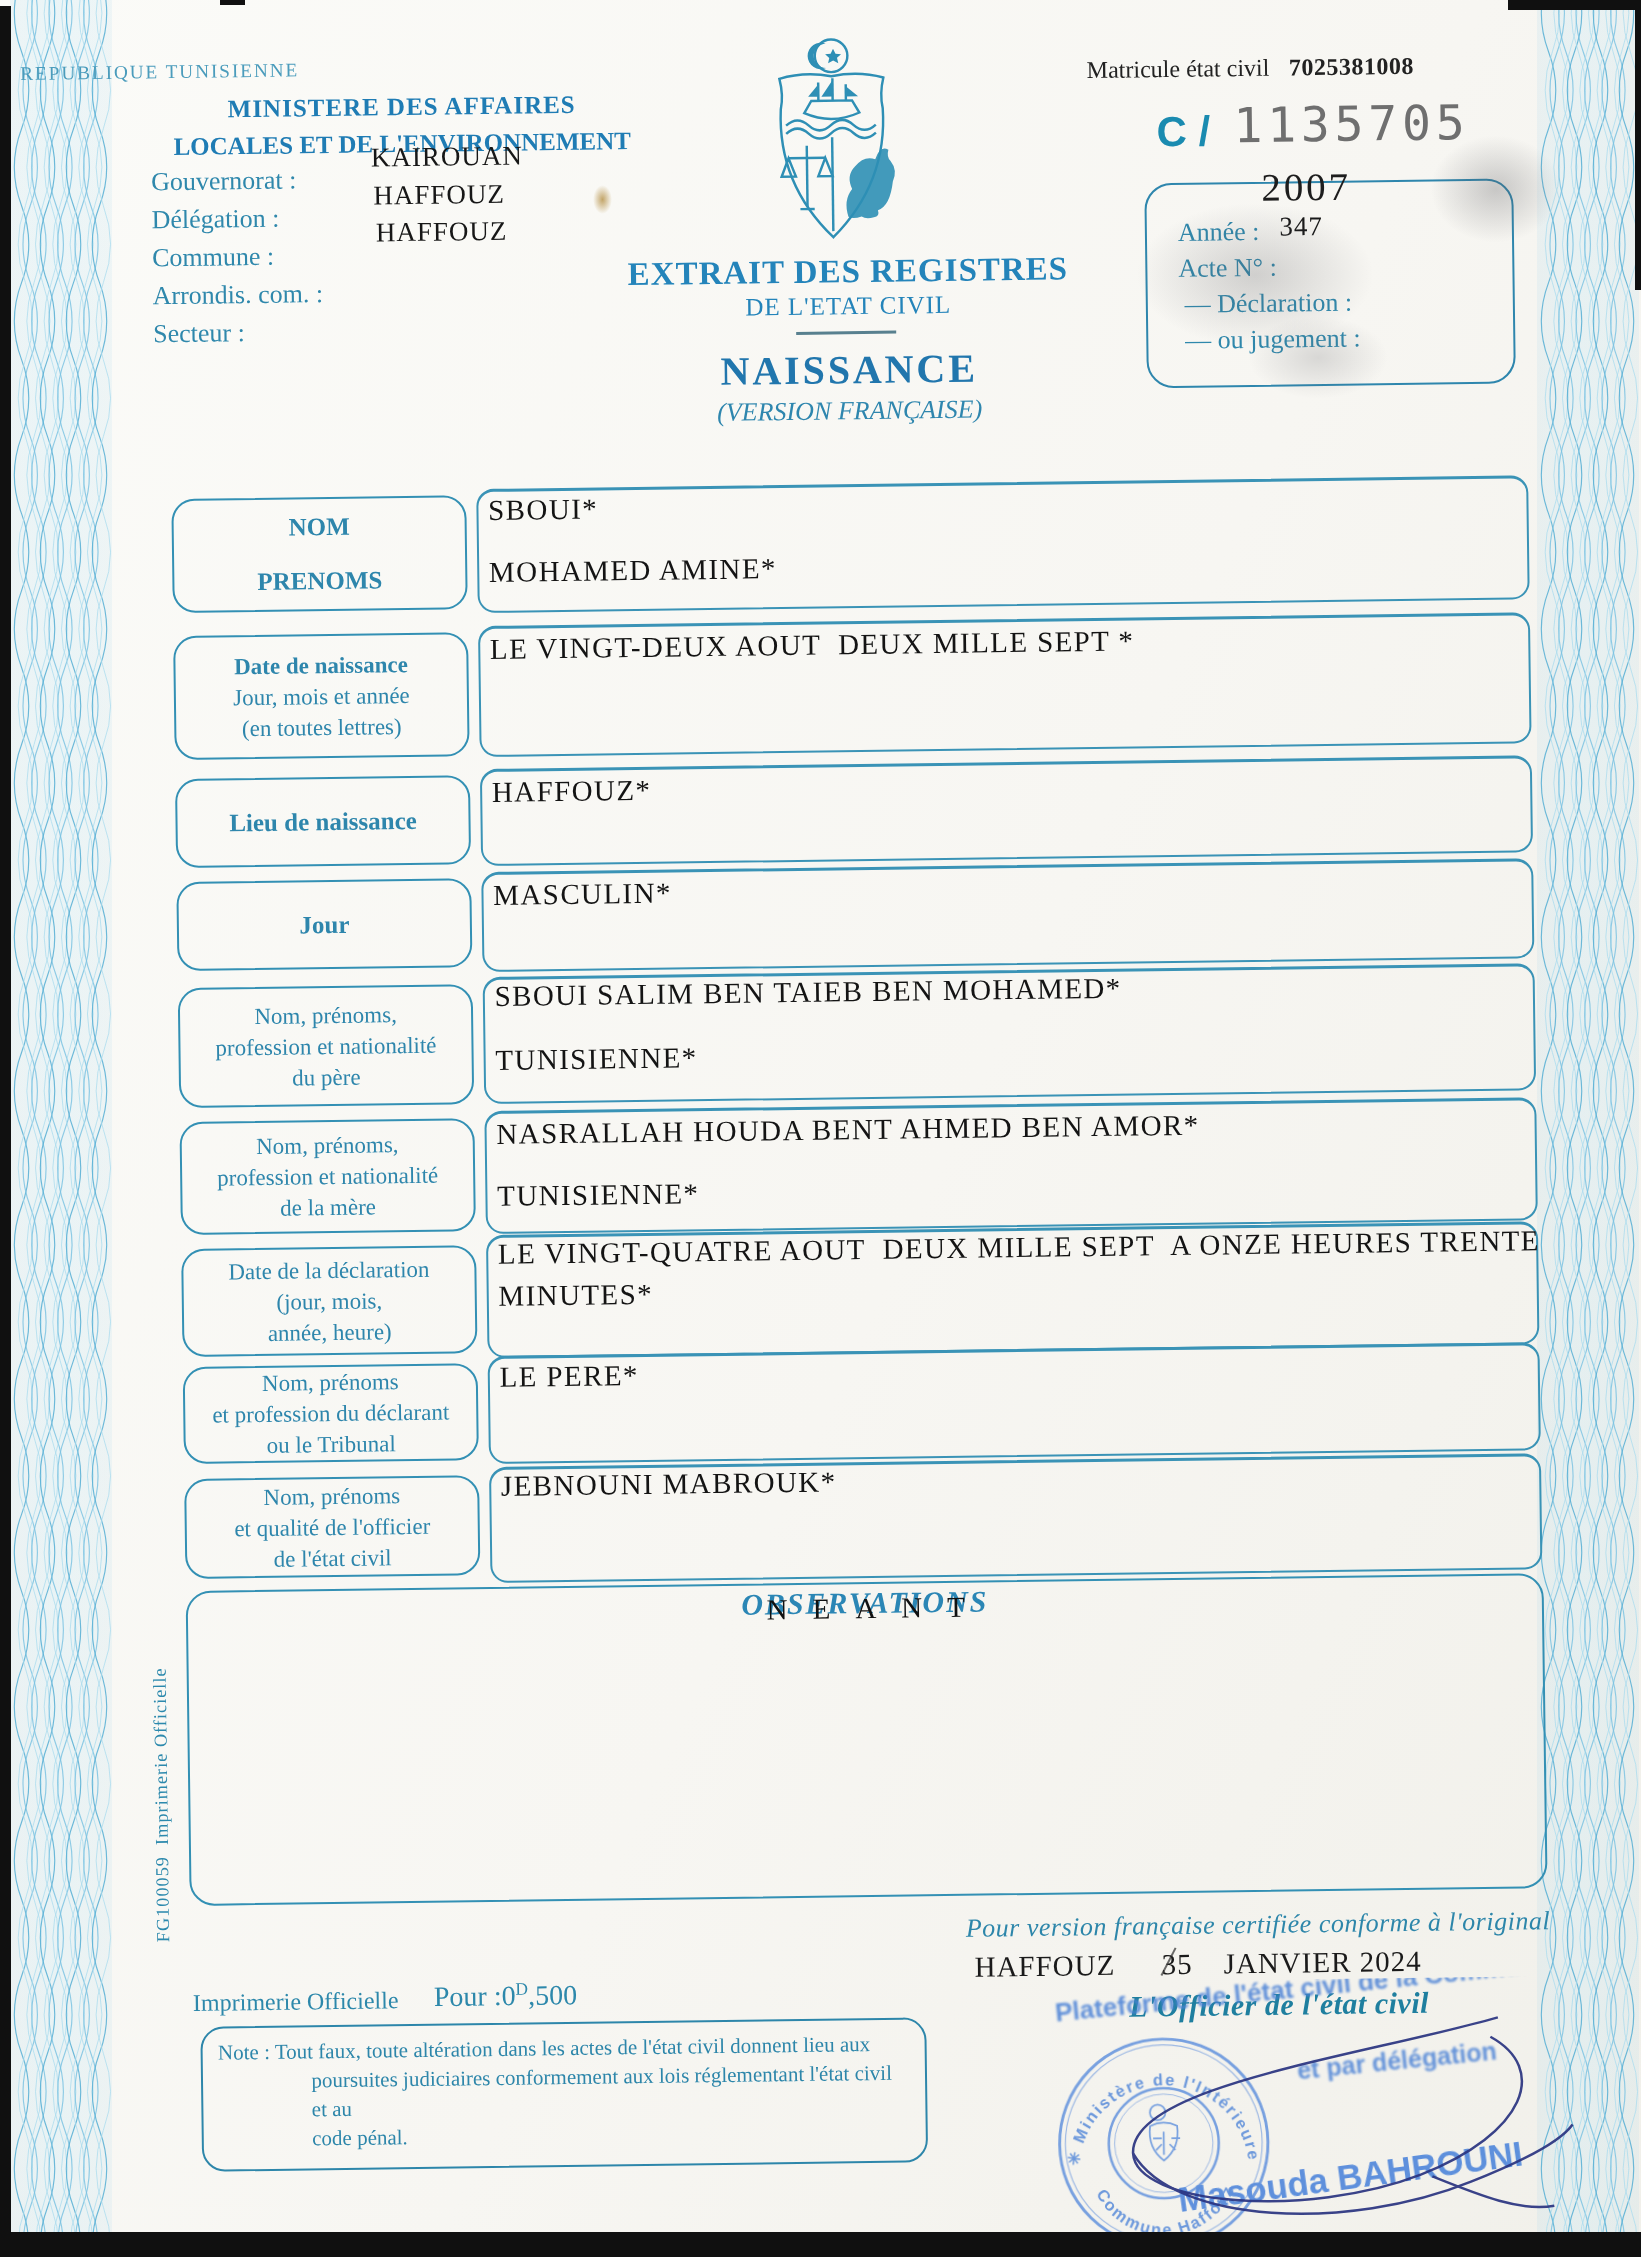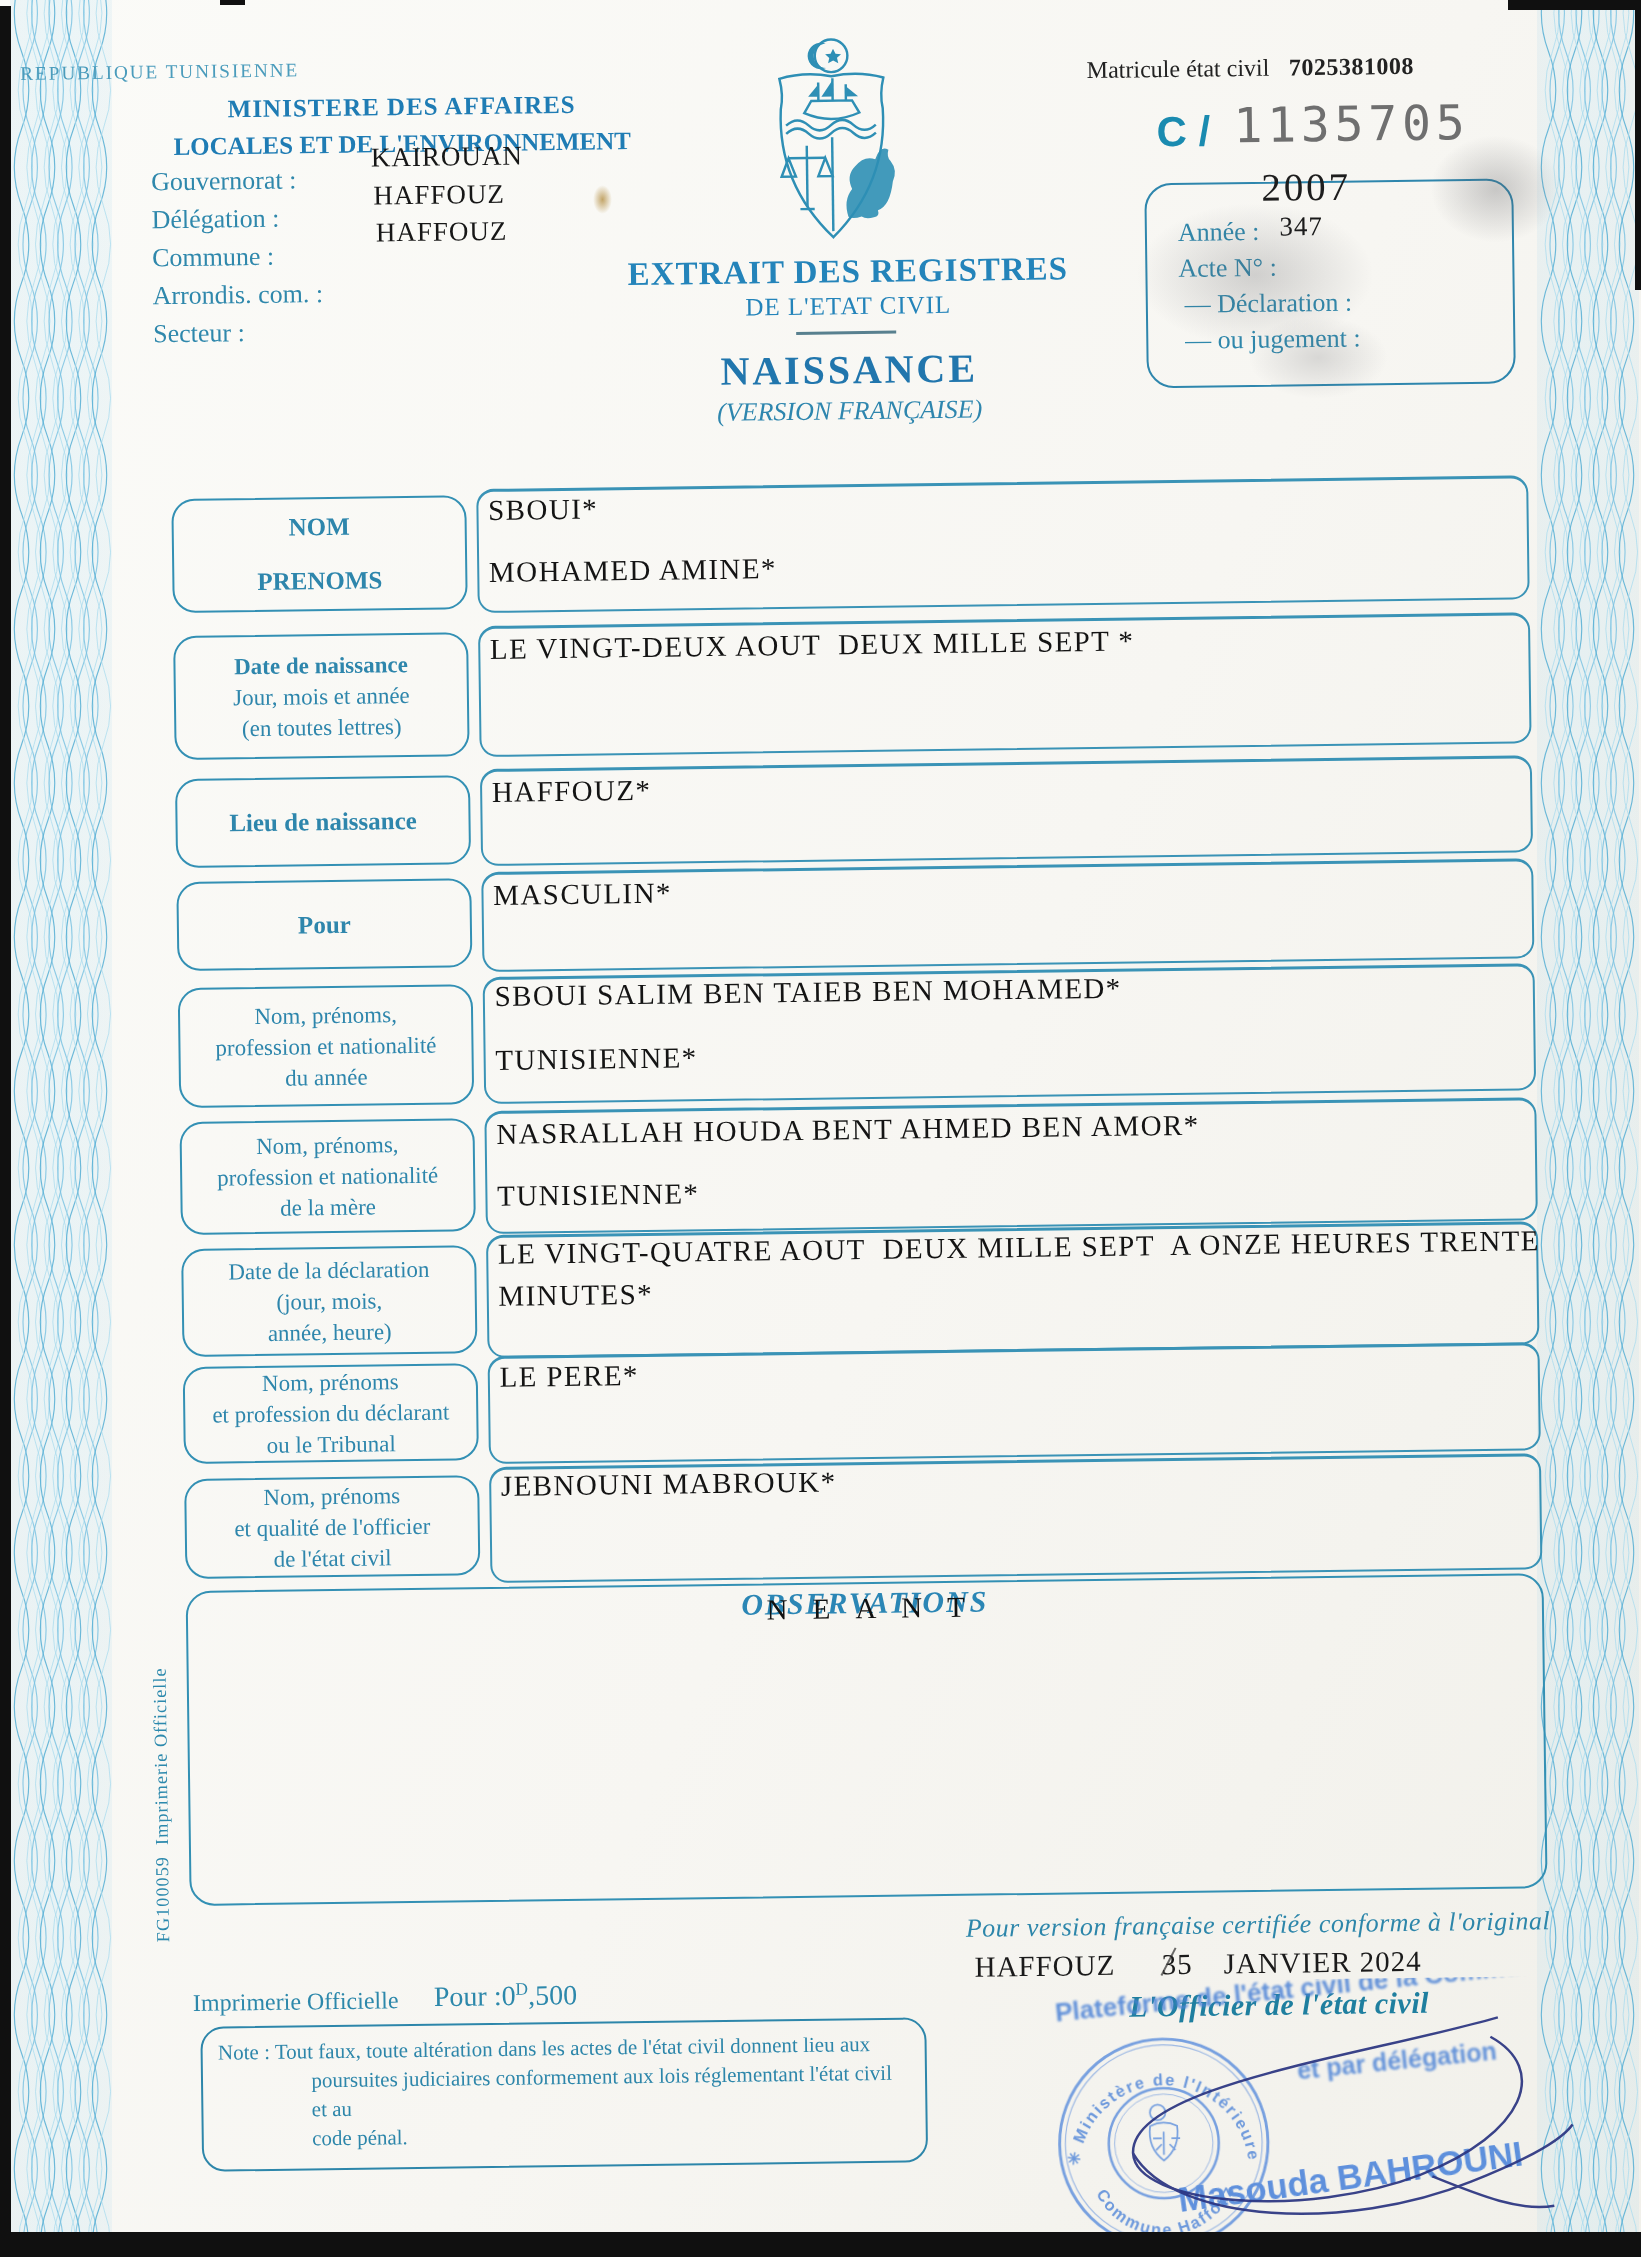--- a/index.html
+++ b/index.html
@@ -262,32 +262,32 @@
       <div class="labelbox">
         <div class="lb">Lieu de naissance</div>
       </div>
       <div class="valuebox">
         <span class="vline vl0">HAFFOUZ*</span>
       </div>
     </div>
 
     <div id="r3">
       <div class="labelbox">
-        <div class="lb">Pour</div>
+        <div class="lb">Jour</div>
       </div>
       <div class="valuebox">
         <span class="vline vl0">MASCULIN*</span>
       </div>
     </div>
 
     <div id="r4">
       <div class="labelbox">
         <div>Nom, prénoms,</div>
         <div>profession et nationalité</div>
-        <div>du année</div>
+        <div>du père</div>
       </div>
       <div class="valuebox">
         <span class="vline vl0">SBOUI SALIM BEN TAIEB BEN MOHAMED*</span>
         <span class="vline vl1">TUNISIENNE*</span>
       </div>
     </div>
 
     <div id="r5">
       <div class="labelbox">
         <div>Nom, prénoms,</div>

